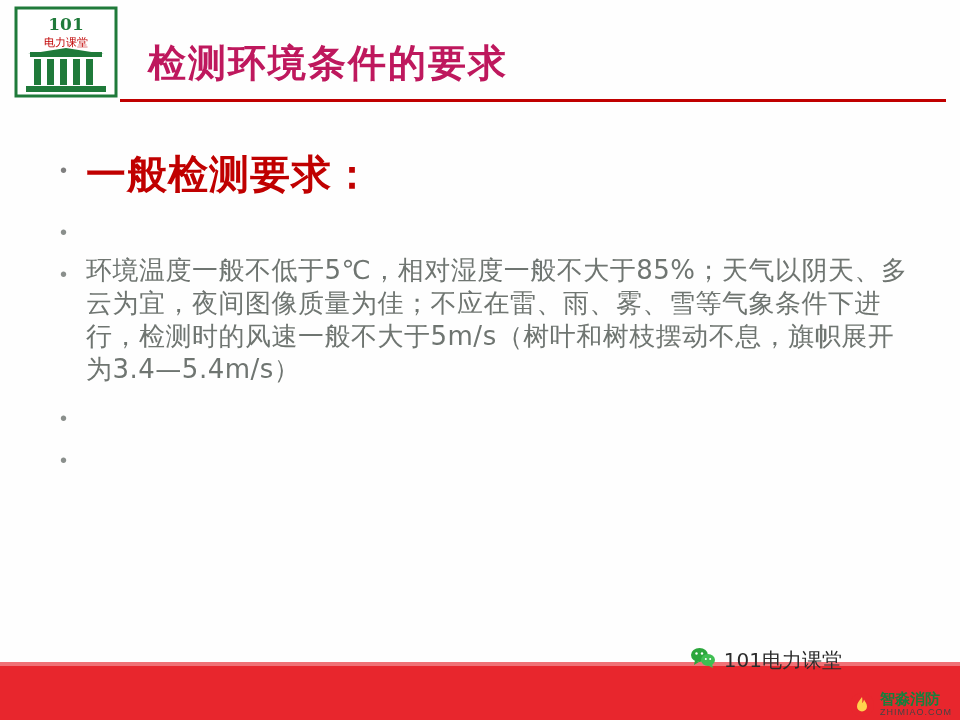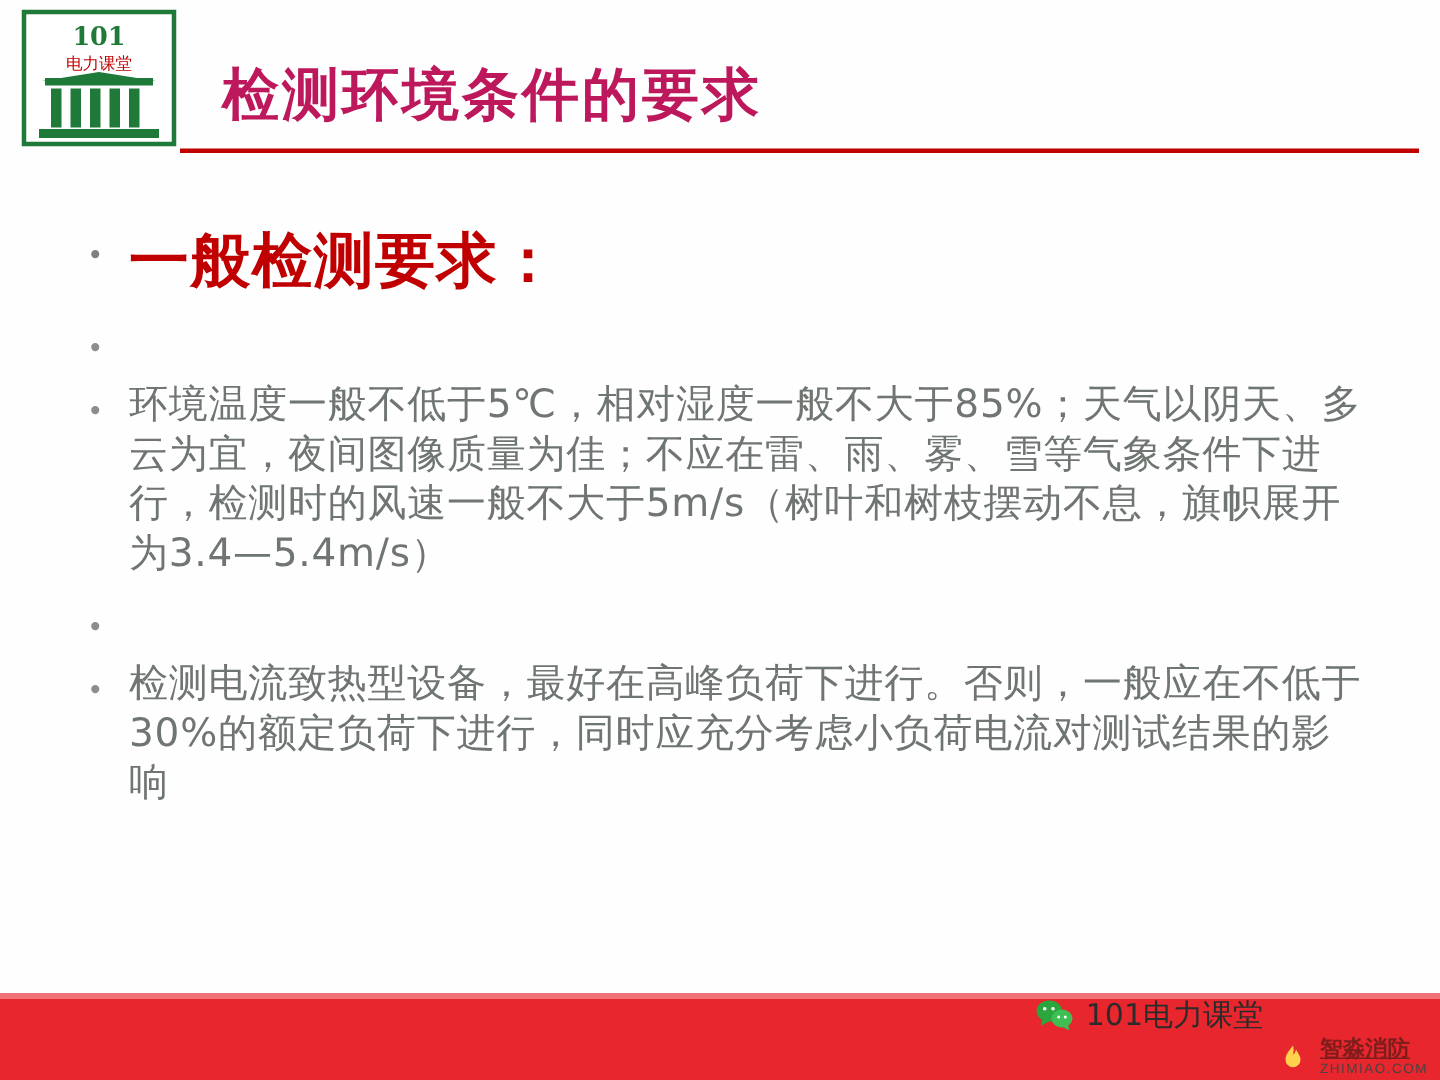--- a/index.html
+++ b/index.html
@@ -114,23 +114,22 @@
     left: 0;
     top: 0;
     width: 960px;
     height: 4px;
     background: #ffffff;
     opacity: 0.35;
   }
   .wechat-block {
     position: absolute;
     right: 118px;
-    bottom: 30px;
-    display: flex;
-    align-items: center;
+    bottom: 46px;
+    display: flex;
     gap: 8px;
   }
   .wechat-icon {
     width: 26px;
     height: 22px;
   }
   .wechat-text {
     font-family: "DejaVu Sans", "Liberation Sans", sans-serif;
     font-size: 20px;
     color: #2b2b2b;
@@ -150,22 +149,21 @@
   }
   .watermark-txt {
     display: flex;
     flex-direction: column;
     line-height: 1.05;
   }
   .watermark-main {
     font-family: "DejaVu Sans", "Liberation Sans", sans-serif;
     font-size: 15px;
     font-weight: bold;
-    color: #7f1d1d;
-    text-decoration: underline;
+    color: #15803d;
   }
   .watermark-sub {
     font-family: "Liberation Sans", sans-serif;
     font-size: 9px;
     color: #444;
     letter-spacing: 1px;
   }
 </style>
 </head>
 <body>
@@ -209,21 +207,20 @@
       <div class="bullet-dot">•</div>
       <div class="bullet-text">环境温度一般不低于5℃，相对湿度一般不大于85%；天气以阴天、多云为宜，夜间图像质量为佳；不应在雷、雨、雾、雪等气象条件下进行，检测时的风速一般不大于5m/s（树叶和树枝摆动不息，旗帜展开为3.4—5.4m/s）</div>
     </div>
 
     <div class="bullet-row row-gap">
       <div class="bullet-dot">•</div>
     </div>
 
     <div class="bullet-row">
       <div class="bullet-dot">•</div>
-      <div class="bullet-text">检测电流致热型设备，最好在高峰负荷下进行。否则，一般应在不低于30%的额定负荷下进行，同时应充分考虑小负荷电流对测试结果的影响</div>
     </div>
 
   </div>
 
   <div class="footer-bar">
     <div class="stripe"></div>
   </div>
 
   <div class="wechat-block">
     <span class="wechat-icon">

